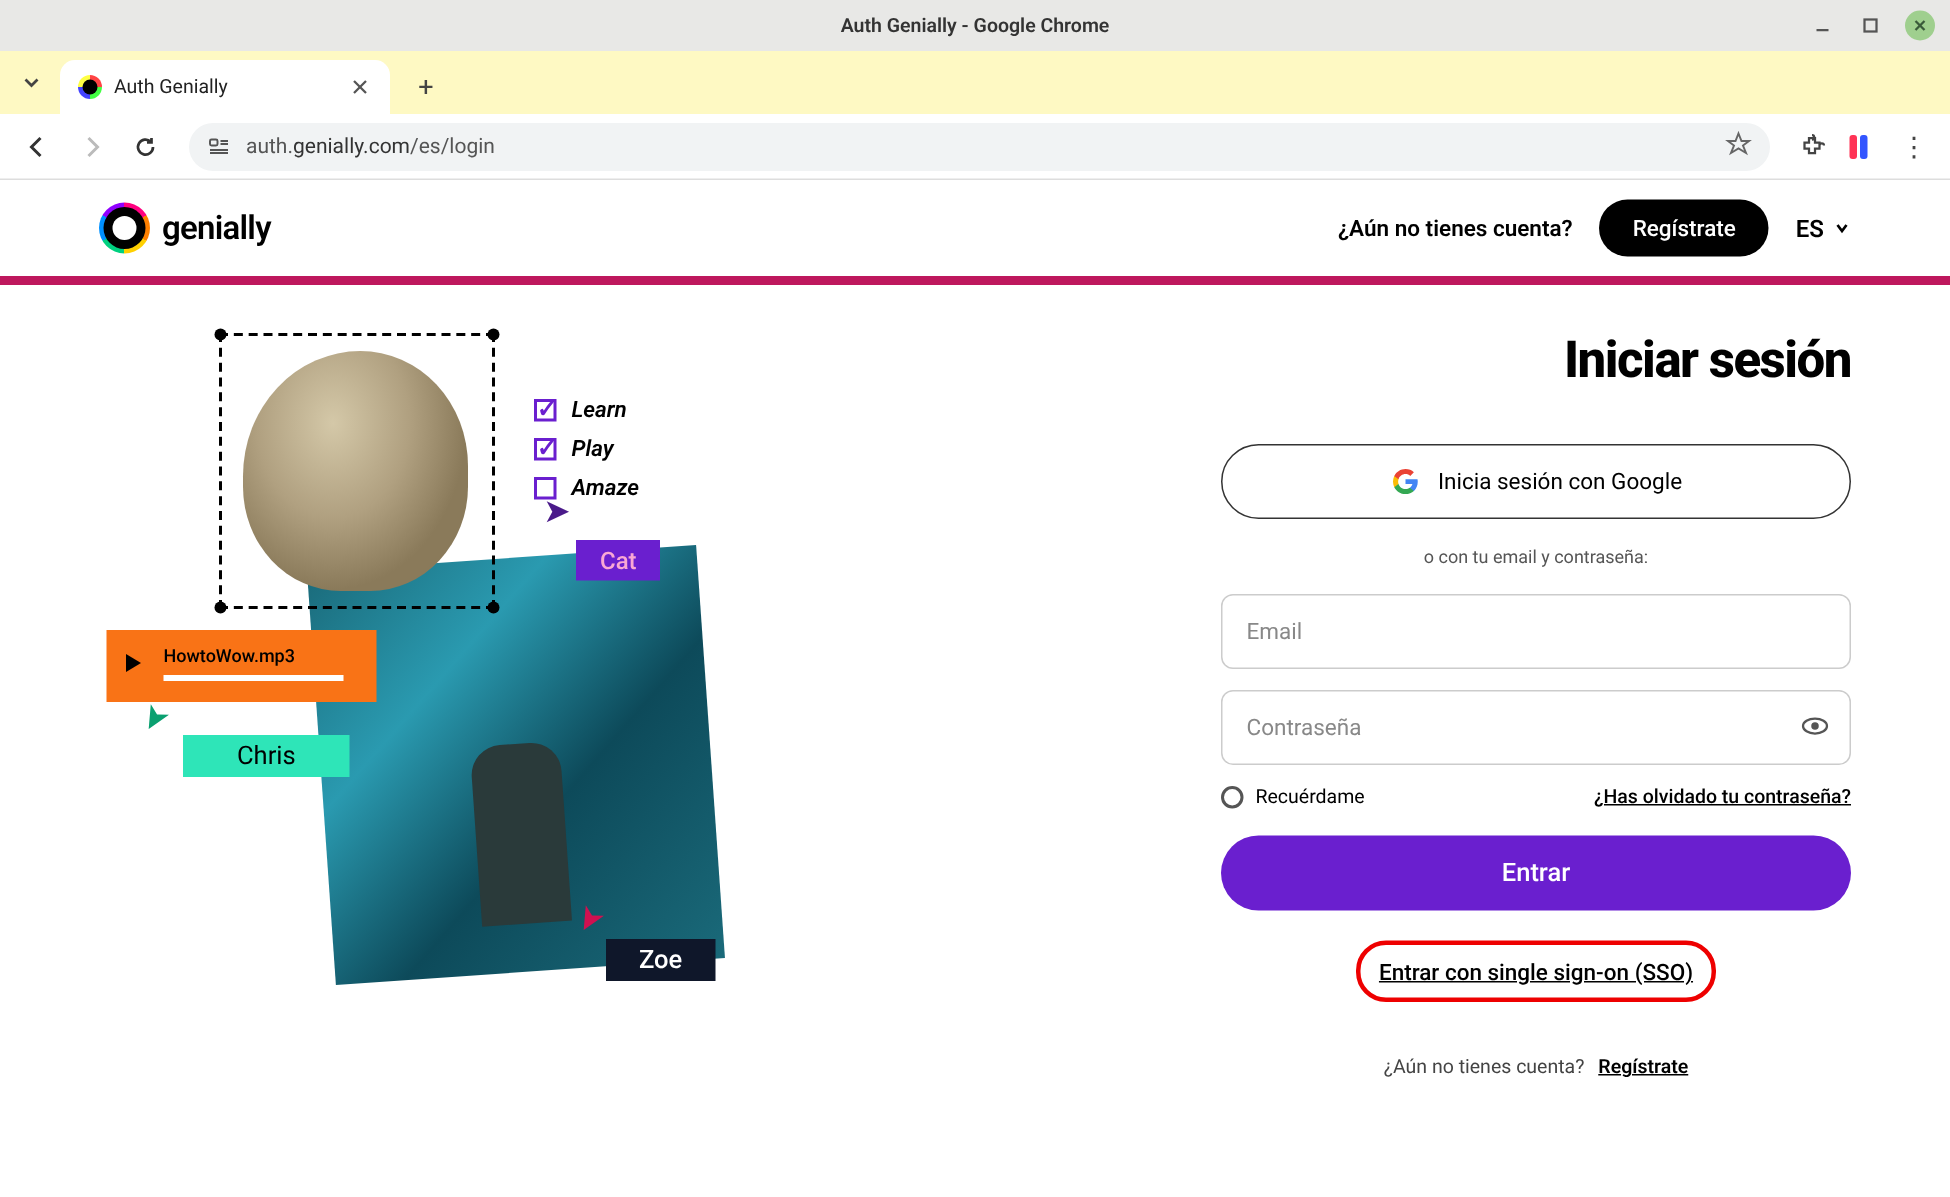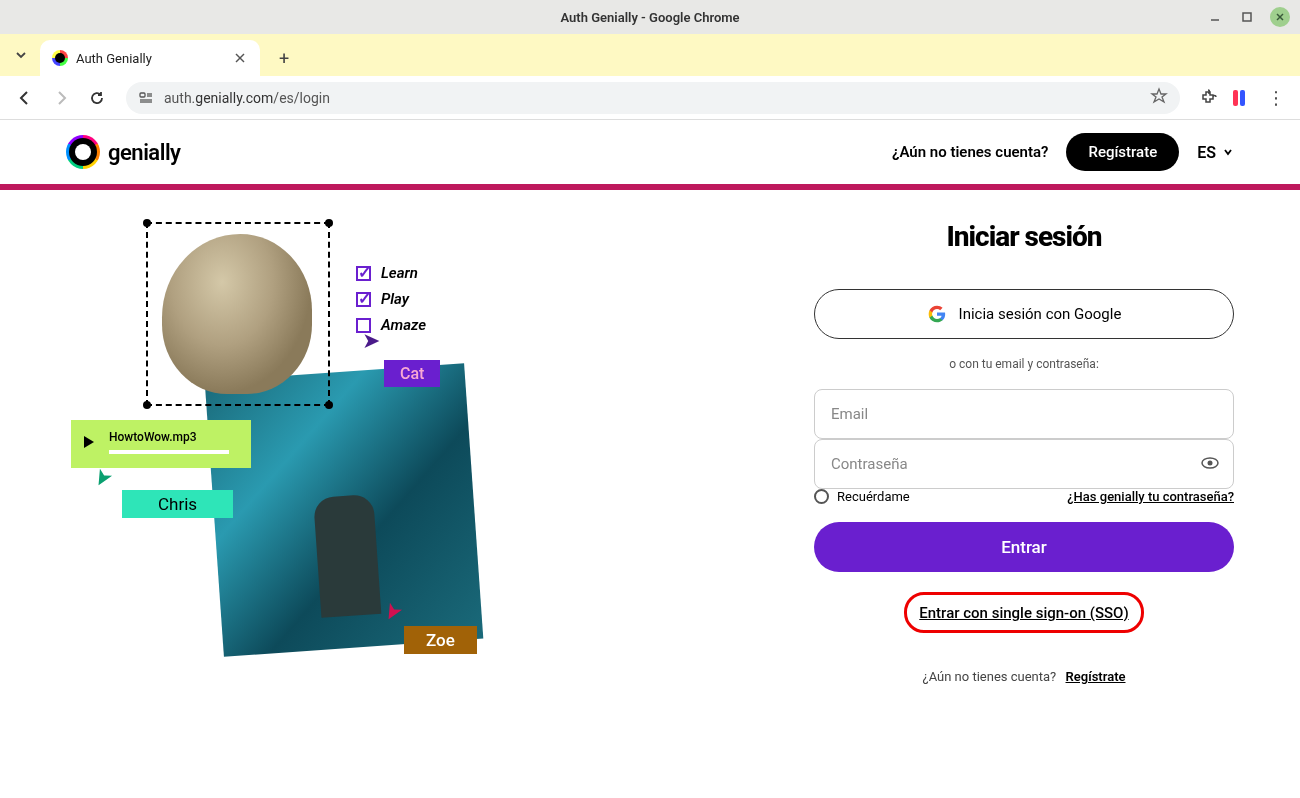--- a/index.html
+++ b/index.html
@@ -57,38 +57,38 @@
 .sel-handle { position:absolute; width:8px; height:8px; background:#000; border-radius:50%; }
 .sel-box .h1 { left:-5px; top:-5px; } .sel-box .h2 { right:-5px; top:-5px; }
 .sel-box .h3 { left:-5px; bottom:-5px; } .sel-box .h4 { right:-5px; bottom:-5px; }
 .cat-img { position:absolute; left:96px; top:14px; width:150px; height:160px; background: radial-gradient(ellipse at 40% 30%, #d4c8a8 0%, #b0a080 40%, #8a7a5a 70%); border-radius: 60% 55% 50% 50%; }
 .todo { position:absolute; left:290px; top:44px; display:flex; flex-direction:column; gap:8px; }
 .todo-item { display:flex; align-items:center; gap:10px; font-style:italic; font-weight:600; font-size:15px;}
 .checkbox { width:15px; height:15px; border:2px solid #6a1fcf; position:relative; }
 .checkbox.checked::after { content:'✓'; position:absolute; left:0; top:-5px; color:#6a1fcf; font-size:16px; font-weight:bold; font-style:normal;}
 .cursor-arrow { position:absolute; font-size:22px; }
 .cat-tag { position:absolute; left:318px; top:140px; background:#6a1fcf; color:#f9a8d4; padding:4px 16px; font-size:16px; font-weight:500;}
-.audio-box { position:absolute; left:5px; top:200px; background:#bef264; padding:10px 14px 14px 38px; width:180px; }
+.audio-box { position:absolute; left:5px; top:200px; background:#f97316; padding:10px 14px 14px 38px; width:180px; }
 .audio-play { position:absolute; left:10px; top:14px; }
 .audio-name { font-size:12px; font-weight:500; margin-bottom:6px;}
 .audio-bar { height:4px; background:#fff; width:120px; }
 .chris-tag { position:absolute; left:56px; top:270px; background:#2ee5b8; padding:4px 36px; font-weight:400; font-size:17px;}
 .ocean-img { position:absolute; left:148px; top:152px; width:260px; height:276px; background: linear-gradient(135deg,#1a6a7a 0%,#2a9ab0 30%,#0d4a5a 60%,#1a6a7a 100%); transform: rotate(-4deg); }
 .person { position:absolute; left:50%; top:45%; width:60px; height:120px; background:#2a3a3a; border-radius:20px 20px 0 0; transform:translateX(-50%);}
-.zoe-tag { position:absolute; left:338px; top:406px; background:#a16207; color:#fff; padding:4px 22px; font-weight:500; font-size:17px;}
+.zoe-tag { position:absolute; left:338px; top:406px; background:#0f172a; color:#fff; padding:4px 22px; font-weight:500; font-size:17px;}
 
 
 .right { width: 420px; }
-.form-title { font-size: 28px; font-weight: 800; text-align:center; margin-bottom: 36px; letter-spacing: -1px;}
+.form-title { font-size: 34px; font-weight: 800; text-align:right; margin-bottom: 36px; letter-spacing: -1px;}
 .social-row { display:flex; gap:10px; margin-bottom: 18px; }
 .google-btn { flex:1; border:1px solid #333; border-radius: 26px; height:50px; display:flex; align-items:center; justify-content:center; gap:12px; font-size:15px; background:#fff;}
 .google-g { width:20px; height:20px; }
 .others-btn { border:1px solid #333; border-radius:26px; height:50px; padding:0 22px; display:flex; align-items:center; gap:14px; font-size:15px; background:#fff;}
 .divider-text { text-align:center; font-size:12px; color:#555; margin-bottom:18px;}
-.input { width:100%; height:50px; border:1px solid #ccc; border-radius:8px; padding:0 16px; font-size:15px; position:relative;}
+.input { width:100%; height:50px; border:1px solid #ccc; border-radius:8px; padding:0 16px; font-size:15px; margin-bottom:14px; position:relative;}
 .input::placeholder { color:#888; }
 .pw-wrap { position:relative; }
 .eye { position:absolute; right:14px; top:14px; color:#555;}
 .row { display:flex; justify-content:space-between; align-items:center; margin-bottom:18px; font-size:13px;}
 .remember { display:flex; align-items:center; gap:8px; }
 .radio-o { width:15px; height:15px; border:2px solid #555; border-radius:50%;}
 .forgot { text-decoration: underline; font-weight:500;}
 .enter-btn { width:100%; height:50px; background:#6a1fcf; color:#fff; border:none; border-radius:26px; font-size:17px; font-weight:500; margin-bottom:20px;}
 .sso-wrap { text-align:center; margin-bottom:36px;}
 .sso-highlight { display:inline-block; border:3px solid #e00; border-radius:20px; padding:8px 12px;}
@@ -266,21 +266,21 @@
         <div class="eye"><svg width="20" height="20" viewBox="0 0 20 20">
               <ellipse cx="10" cy="10" rx="8" ry="5" fill="none" stroke="#555" stroke-width="1.5"></ellipse>
               <circle cx="10" cy="10" r="2.5" fill="#555"></circle>
             </svg></div>
       </div>
       <div class="row">
         <label class="remember">
           <span class="radio-o"></span>
           <span>Recuérdame</span>
         </label>
-        <a class="forgot">¿Has genially tu contraseña?</a>
+        <a class="forgot">¿Has olvidado tu contraseña?</a>
       </div>
       <button class="enter-btn">Entrar</button>
       <div class="sso-wrap">
         <span class="sso-highlight">
           <a class="sso-link">Entrar con single sign-on (SSO)</a>
         </span>
       </div>
       <div class="footer-signup">
         <span>¿Aún no tienes cuenta?</span>
         <a>Regístrate</a>

